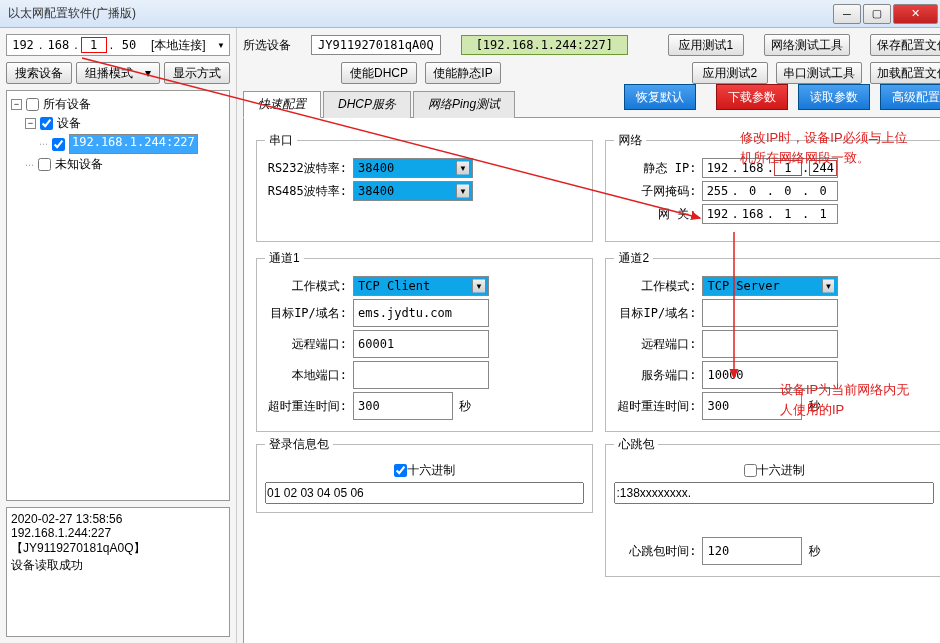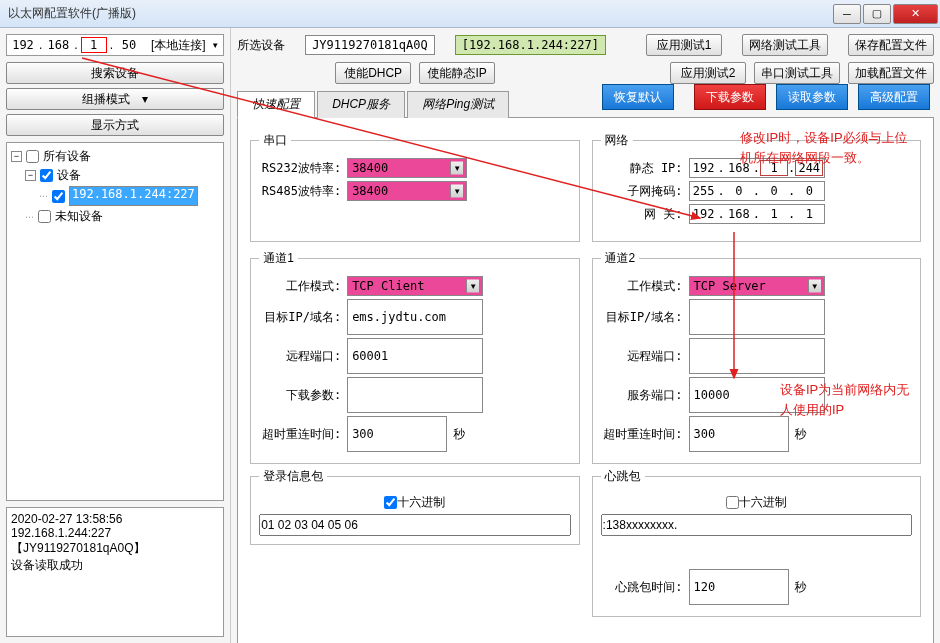--- a/index.html
+++ b/index.html
@@ -12,52 +12,52 @@
 .winbtn.close { background: linear-gradient(#e84040, #c02020); color: white; width: 45px; }
 
 .workarea { display: flex; height: 615px; }
 .leftpane { width: 260px; background: #f5f5f5; border-right: 1px solid #ccc; display: flex; flex-direction: column; padding: 6px; }
 .rightpane { flex: 1; background: #f5f5f5; padding: 6px; position: relative; }
 
 .ipbox { display: flex; align-items: center; gap: 4px; margin-bottom: 6px; background: white; border: 1px solid #999; padding: 2px 4px; height: 22px; }
 .ipseg { border: none; width: 24px; text-align: center; font-family: monospace; font-size: 12px; }
 .ipseg.hl { outline: 1px solid red; }
 
-.btnrow { display: flex; gap: 4px; margin-bottom: 6px; flex-direction: column; }
+.btnrow { display: flex; gap: 4px; margin-bottom: 6px; }
 .btn { background: linear-gradient(#fefefe, #e0e0e0); border: 1px solid #888; padding: 2px 8px; height: 22px; display: inline-flex; align-items: center; justify-content: center; border-radius: 2px; white-space: nowrap; }
 
 .tree { flex: 1; background: white; border: 1px solid #999; padding: 4px; overflow: auto; }
 .treenode { padding: 1px 0 1px 0; display: flex; align-items: center; gap: 2px; }
 .treenode.lvl1 { padding-left: 14px; }
 .treenode.lvl2 { padding-left: 28px; }
 .treenode .exp { width: 11px; height: 11px; border: 1px solid #888; display: inline-flex; align-items: center; justify-content: center; font-size: 9px; line-height: 1; margin-right: 2px; }
 .treenode input[type=checkbox] { margin-right: 2px; }
 .treenode .sel { background: #3ba7ff; color: white; padding: 0 2px; }
 .treenode.dotted::before { content: "⋯"; color: #888; margin-right: 2px; font-size: 9px; }
 
 .log { height: 130px; background: white; border: 1px solid #999; margin-top: 6px; padding: 4px; font-family: SimSun, monospace; overflow: auto; }
 
 .toprow { display: flex; align-items: center; gap: 20px; margin-bottom: 6px; }
 .toprow .lbl { white-space: nowrap; }
 .devid { background: white; border: 1px solid #888; padding: 2px 6px; font-family: monospace; }
-.devip { background: #d0e8b0; border: 1px solid #6a9a30; padding: 2px 6px; font-family: monospace; }
+.devip { background: #d0e8b0; border: 1px solid #6a9a30; padding: 2px 14px; font-family: monospace; }
 
 .tabbar { display: flex; border-bottom: 1px solid #999; margin-top: 4px; font-style: italic; }
 .tab { background: #e8e8e8; border: 1px solid #999; border-bottom: none; padding: 4px 14px; margin-right: 2px; position: relative; top: 1px; }
 .tab.active { background: white; border-bottom: 1px solid white; }
 
 .tabcontent { background: white; border: 1px solid #999; border-top: none; padding: 10px 10px; height: 530px; position: relative; }
 
 fieldset { border: 1px solid #bbb; padding: 6px 8px 8px 8px; margin: 4px 2px; }
 fieldset legend { padding: 0 4px; }
 .row { display: flex; align-items: center; margin: 3px 0; }
 .row .flbl { width: 82px; text-align: right; margin-right: 6px; white-space: nowrap; font-family: monospace; }
-.row input[type=text] { border: 1px solid #888; padding: 8px 4px; height: 36px; font-family: monospace; }
+.row input[type=text] { border: 1px solid #888; padding: 8px 4px; height: 28px; font-family: monospace; }
 .row select, .sel { border: 1px solid #888; height: 20px; background: white; padding: 0 18px 0 4px; position: relative; font-family: monospace; }
-.dropdown { position: relative; display: inline-flex; align-items: center; background: #ec4899; border: 1px solid #888; height: 20px; min-width: 120px; }
+.dropdown { position: relative; display: inline-flex; align-items: center; background: #0ea5e9; border: 1px solid #888; height: 20px; min-width: 120px; }
 .dropdown span { padding: 0 4px; font-family: monospace; }
 .dropdown::after { content: "▼"; font-size: 8px; position: absolute; right: 3px; top: 50%; transform: translateY(-50%); background: linear-gradient(#f0f0f0,#d0d0d0); border-left: 1px solid #888; padding: 2px 2px; }
 
 .configcols { display: flex; gap: 8px; }
 .configcols > div { flex: 1; }
 
 .ipfield { display: inline-flex; border: 1px solid #888; background: white; height: 20px; align-items: center; font-family: monospace; width: 136px; }
 .ipfield .oct { width: 28px; text-align: center; border: none; font-family: monospace; }
 .ipfield .ohl { border: 1px solid #c04040; }
 
@@ -207,21 +207,21 @@
               </div>
             <div class="row">
                 <span class="flbl">目标IP/域名:</span>
                 <input type="text" style="width: 136px;" value="ems.jydtu.com">
               </div>
             <div class="row">
                 <span class="flbl">远程端口:</span>
                 <input type="text" style="width: 136px;" value="60001">
               </div>
             <div class="row">
-                <span class="flbl">下载参数:</span>
+                <span class="flbl">本地端口:</span>
                 <input type="text" style="width: 136px;" value="">
               </div>
             <div class="row">
                 <span class="flbl">超时重连时间:</span>
                 <input type="text" style="width: 100px;" value="300">
                 <span class="unit">秒</span>
               </div>
           </fieldset>
           <fieldset>
             <legend>登录信息包</legend>

